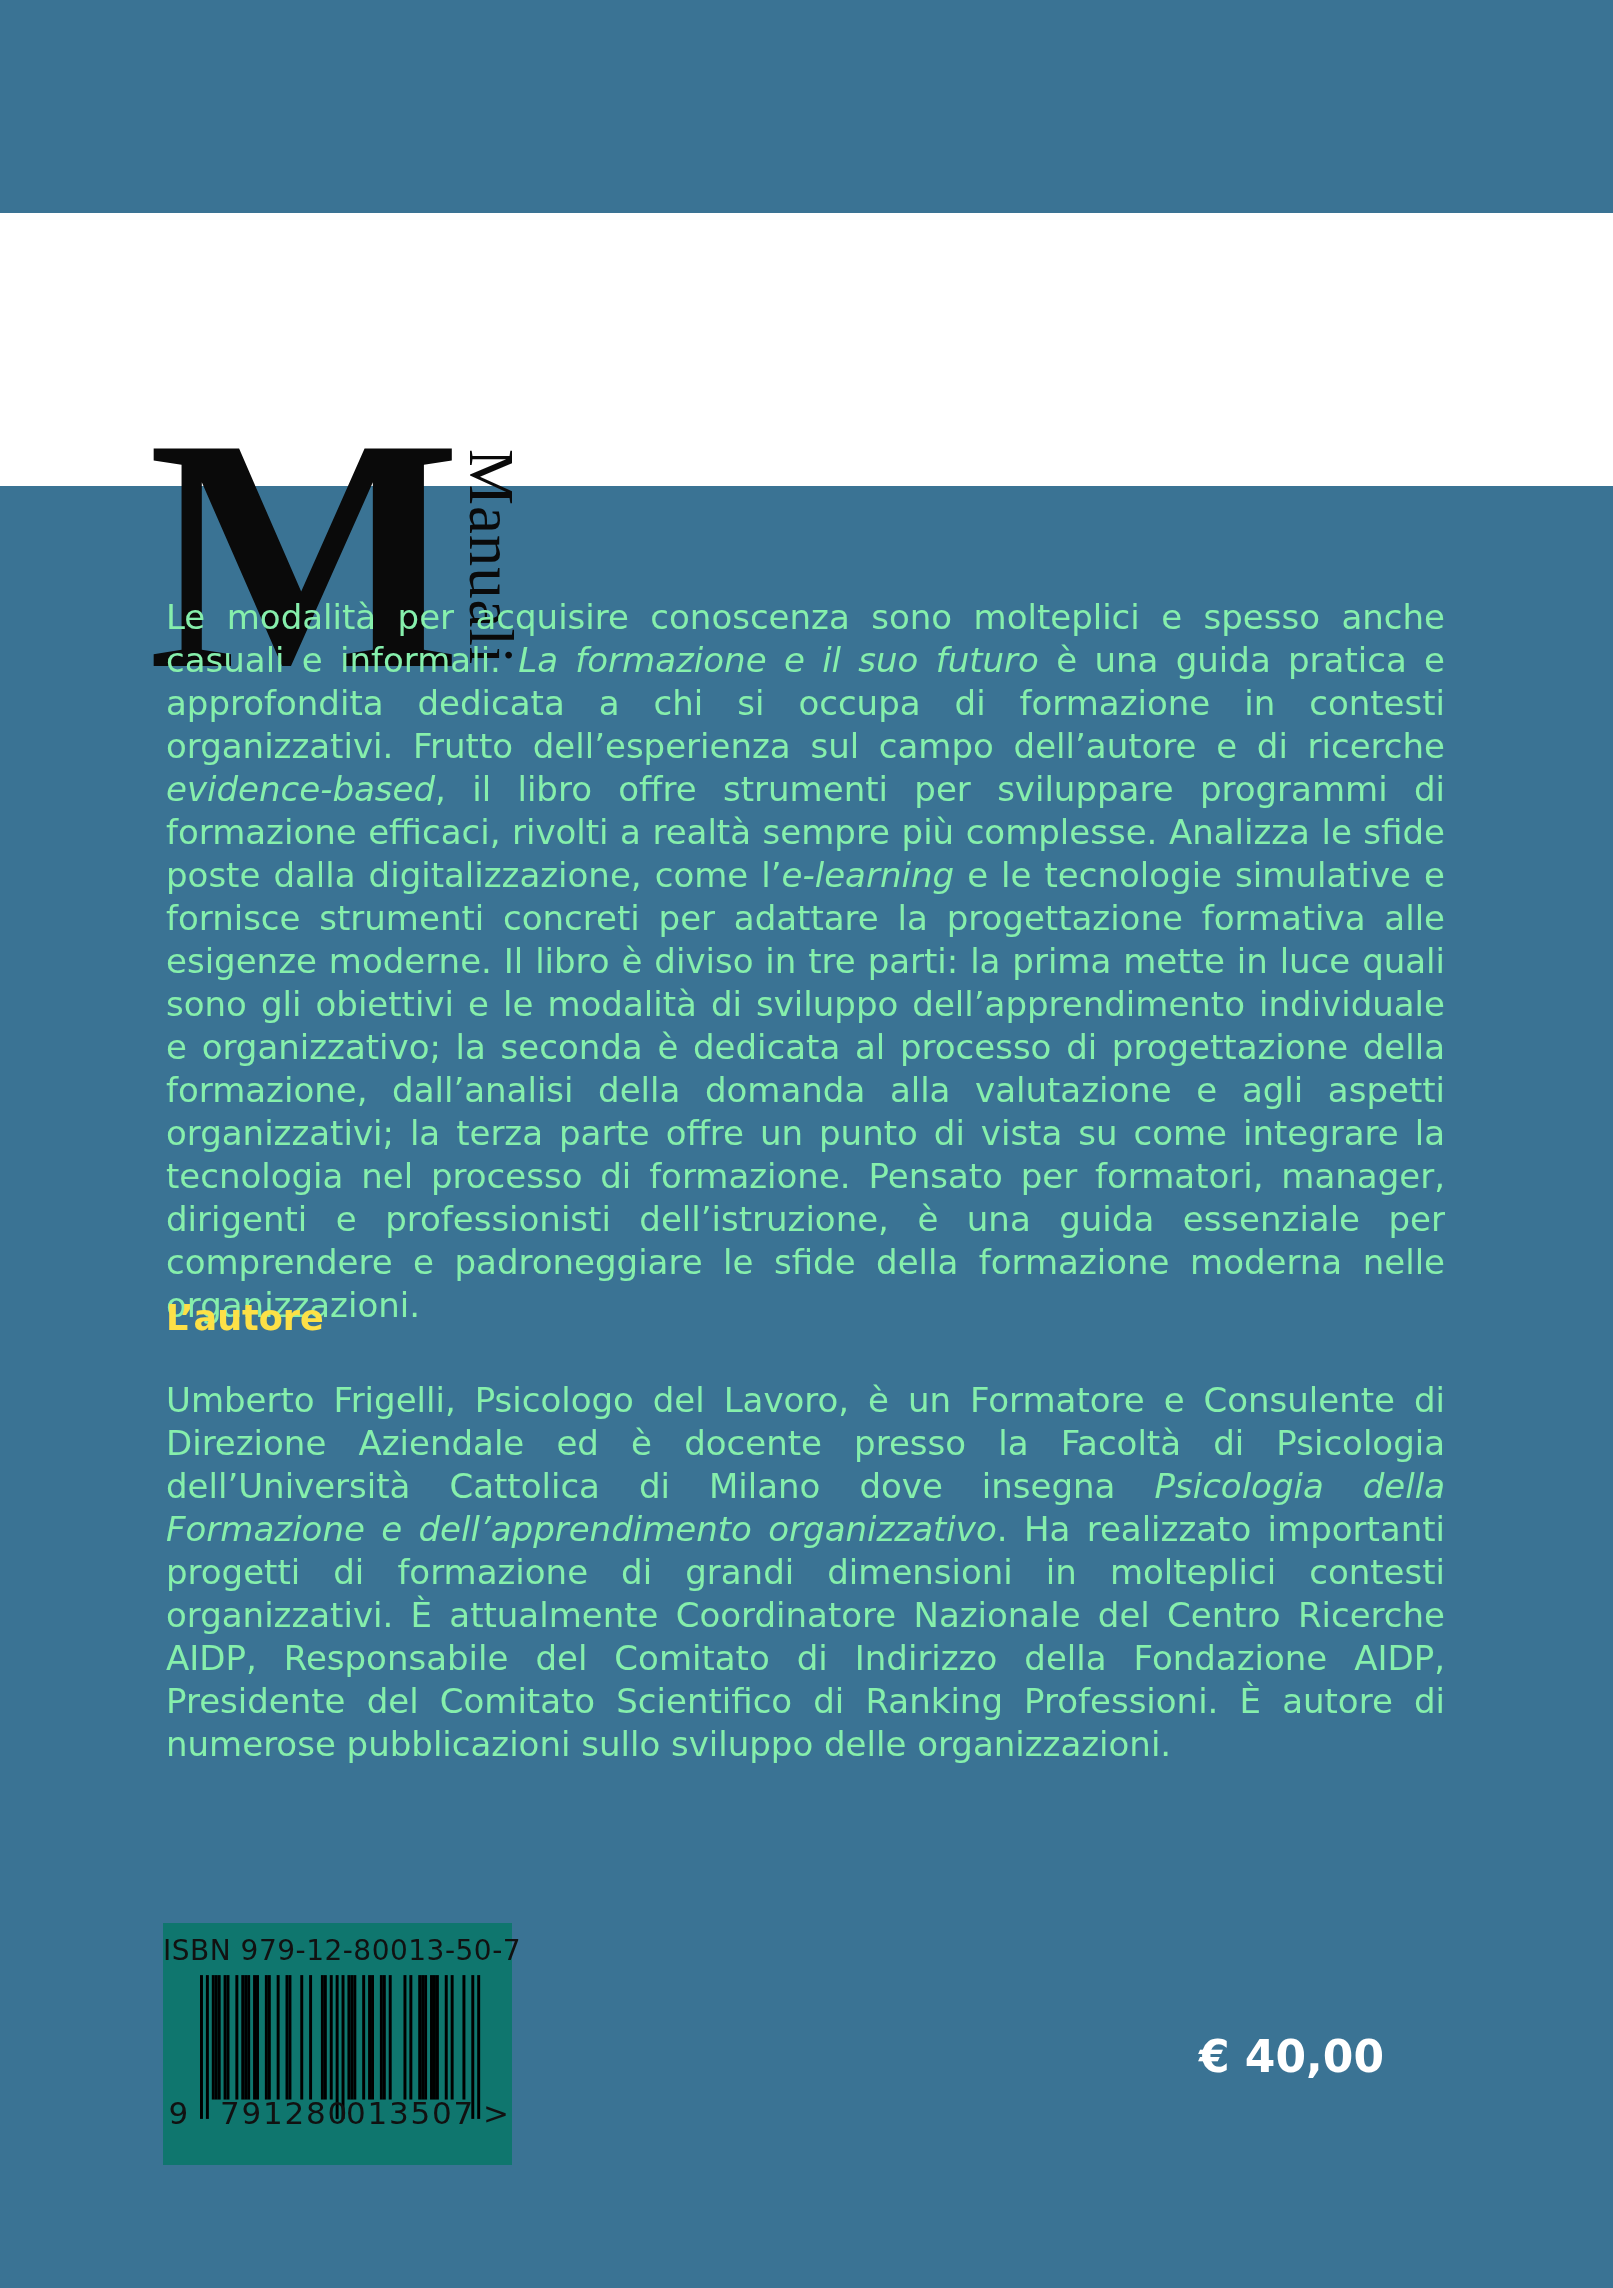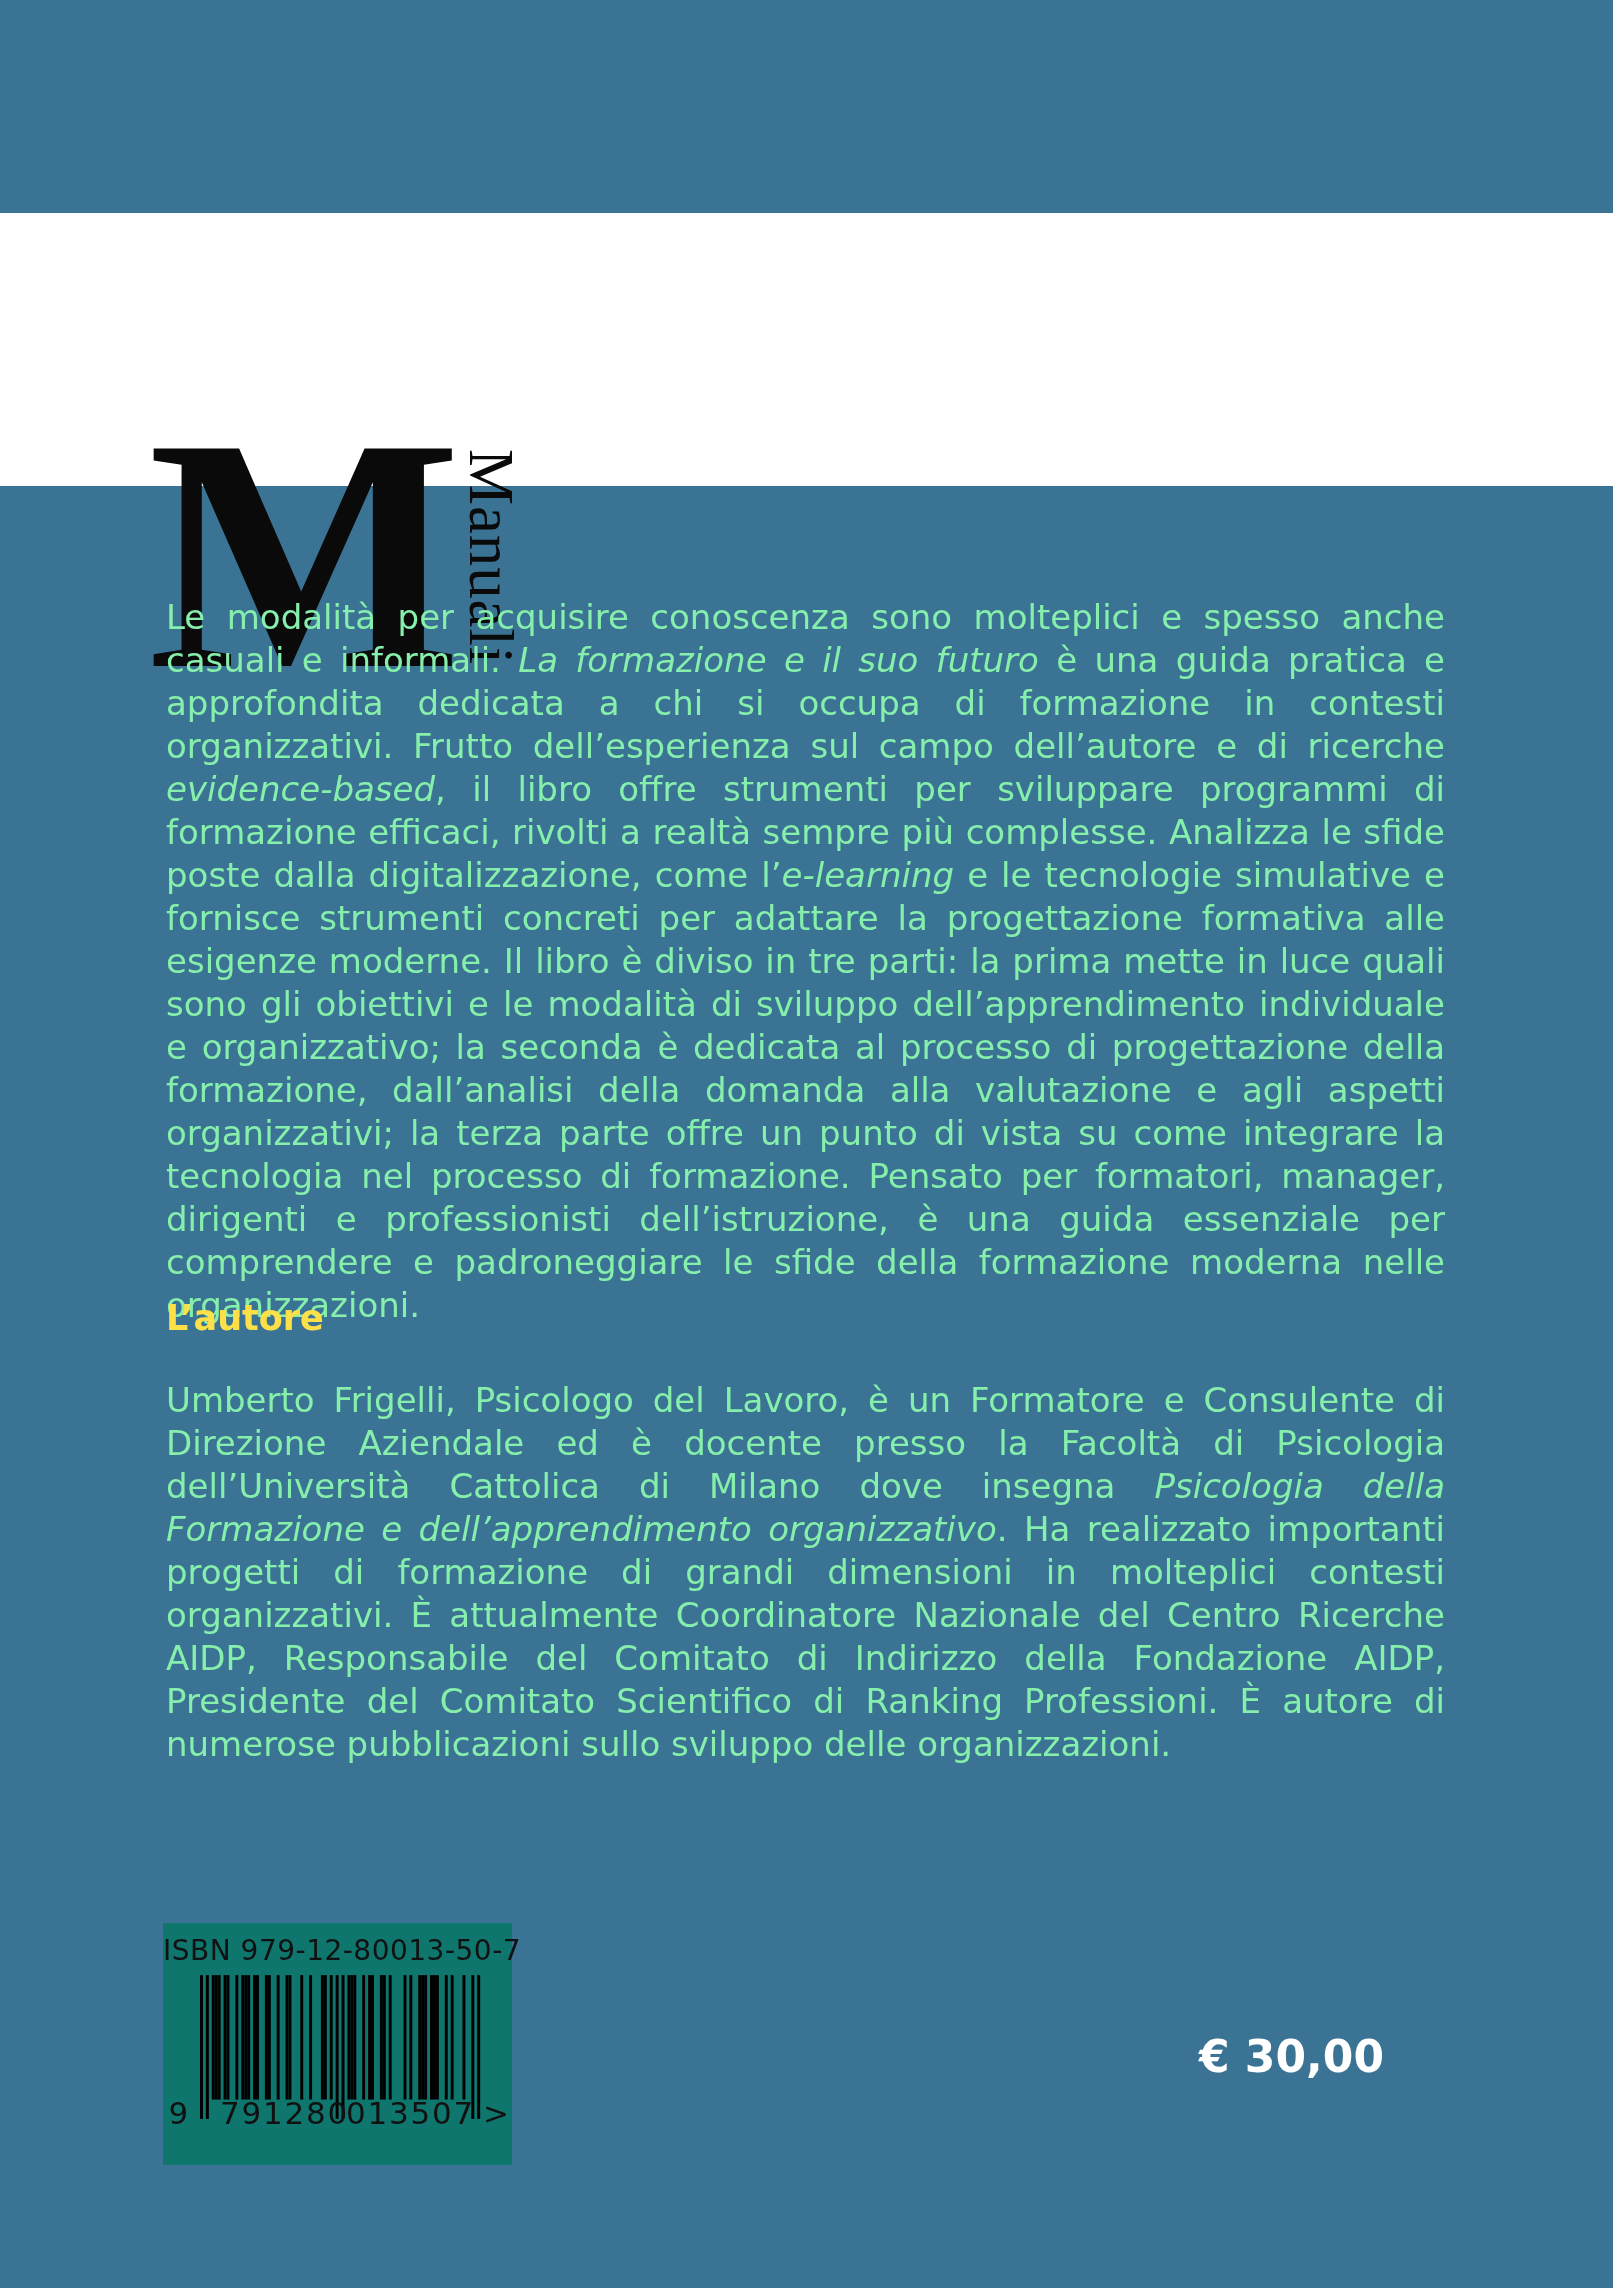--- a/index.html
+++ b/index.html
@@ -179,17 +179,17 @@
       </svg>
     <div class="isbn-digits">
       <span class="d-first">9</span>
       <span class="d-left">791280</span>
       <span class="d-right">013507</span>
       <span class="d-trailer">&gt;</span>
     </div>
   </div>
 
   <div class="footer">
-    <div class="price">€ 30,00</div>
+    <div class="price">€ 40,00</div>
   </div>
 
 </div>
 
 
 </body></html>

